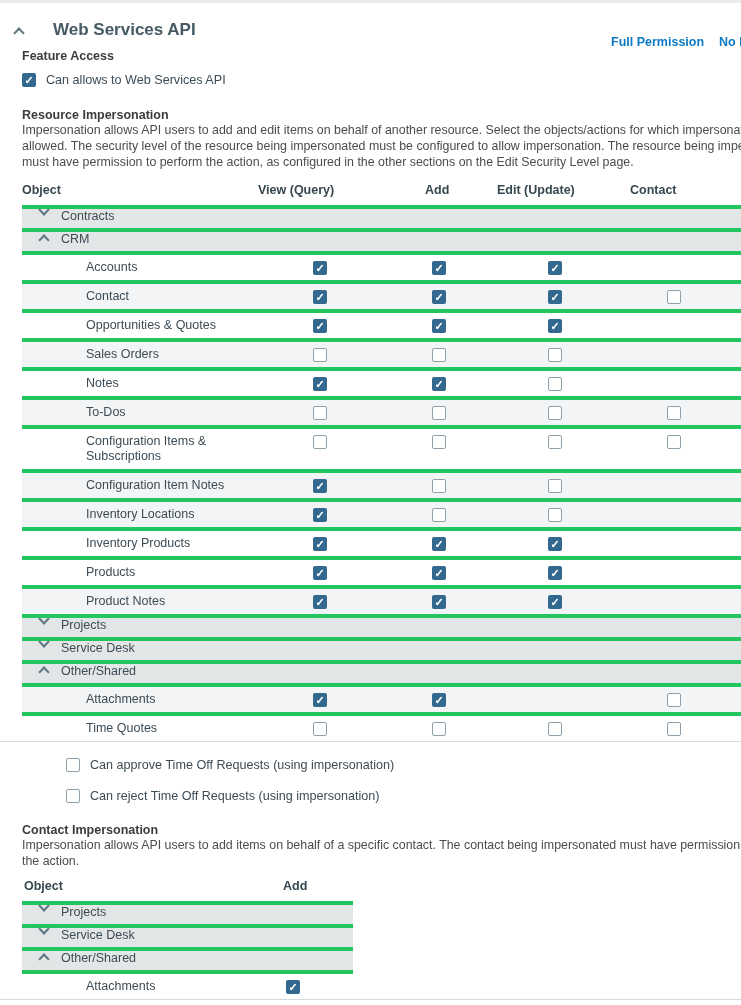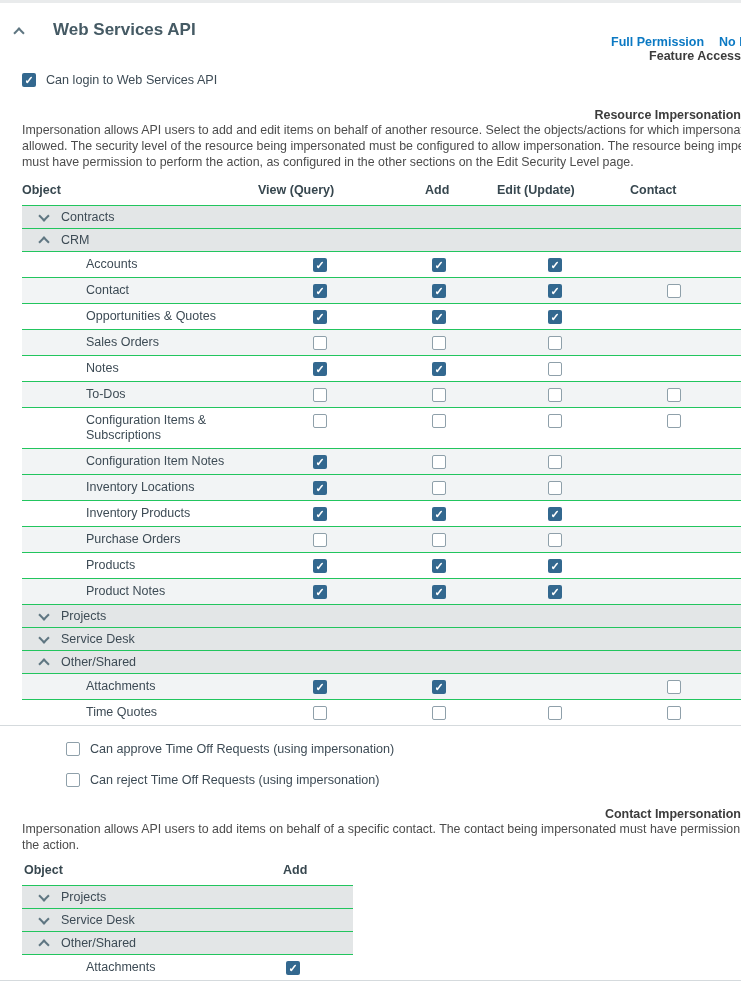--- a/index.html
+++ b/index.html
@@ -8,21 +8,21 @@
   .top-line { height:3px; background:#e9ebec; width:741px; }
 
   
   .sec-header { position:relative; height:46px; }
   .collapse-chev { position:absolute; left:15px; top:22px; }
   .sec-title { position:absolute; left:53px; top:17px; font-size:17px; font-weight:bold; color:#455a64; }
   .hdr-link { position:absolute; top:32px; font-size:12.5px; font-weight:bold; color:#0b79c3; white-space:nowrap; cursor:pointer; }
   .hdr-link.full { left:611px; }
   .hdr-link.none { left:719px; }
 
-  .heading { font-size:12.5px; font-weight:bold; color:#3c3c3c; margin-left:22px;text-align:right; }
+  .heading { font-size:12.5px; font-weight:bold; color:#3c3c3c; margin-left:22px; }
   .desc { font-size:12.4px; color:#4c4c4c; line-height:16px; margin-left:22px; width:795px; }
 
   
   .chev { display:inline-block; width:8px; height:8px; border-left:2px solid #5f7682; border-bottom:2px solid #5f7682; }
   .chev.down { transform:rotate(-45deg); margin-top:-3px; }
   .chev.up   { transform:rotate(135deg); margin-top:4px; }
 
   
   .cb { display:inline-block; width:14px; height:14px; border-radius:2px; position:relative; cursor:pointer; flex:none; }
   .cb.checked { background:#33688f; }
@@ -30,21 +30,21 @@
     color:#fff; font-size:11px; line-height:14px; text-align:center; font-weight:bold; }
   .cb.unchecked { background:#fff; border:1.5px solid #8fa0aa; }
 
   .cb-row { display:flex; align-items:center; margin-left:22px; font-size:12.6px; color:#3d4b55; }
   .cb-row .cb { margin-right:10px; }
 
   
   .thead { position:relative; height:16px; margin:13px 12px 6px 22px; font-size:12.5px; font-weight:bold; color:#37474f; }
   .thead span { position:absolute; top:0; white-space:nowrap; }
   .tbody { margin-left:22px; }
-  .trow { position:relative; display:flex; align-items:center; width:719px; border-top:1px solid #22c55e; }
+  .trow { position:relative; display:flex; align-items:flex-start; width:719px; border-top:4px solid #22c55e; }
   .trow.group { height:23px; background:#e3e6e7; cursor:pointer; }
   .trow.plain { min-height:26px; background:#fff; }
   .trow.alt   { min-height:26px; background:#f2f4f5; }
   .trow .chev { margin-left:18px; }
   .glabel { margin-left:13px; font-size:12.5px; color:#3d4b55; }
   .ilabel { margin-left:64px; font-size:12.5px; color:#3d4b55; max-width:190px; line-height:15px; padding:5px 0; }
   .trow .cb { position:absolute; top:6px; }
   .tbl-bottom { width:741px; border-top:1px solid #d5dadd; }
 
   #table2 .trow { width:331px; }
@@ -64,21 +64,21 @@
   <span class="chev up collapse-chev"></span>
   <span class="sec-title">Web Services API</span>
   <span class="hdr-link full">Full Permission</span>
   <span class="hdr-link none">No Permission</span>
 </div>
 
 <section>
   <div class="heading">Feature Access</div>
   <div class="cb-row" style="margin-top:7px; height:20px;">
     <span class="cb checked"></span>
-    <span>Can login to Web Services API</span>
+    <span>Can allows to Web Services API</span>
   </div>
 </section>
 
 <section class="rim">
   <div class="heading">Resource Impersonation</div>
   <p class="desc">Impersonation allows API users to add and edit items on behalf of another resource. Select the objects/actions for which impersonation is allowed. The security level of the resource being impersonated must be configured to allow impersonation. The resource being impersonated must have permission to perform the action, as configured in the other sections on the Edit Security Level page.</p>
 
   <div class="thead">
     <span style="left:0">Object</span>
     <span style="left:236px">View (Query)</span>
@@ -151,26 +151,20 @@
         <span class="cb checked" style="left: 291px;"></span>
         <span class="cb unchecked" style="left: 410px;"></span>
         <span class="cb unchecked" style="left: 526px;"></span>
       </div>
       <div class="trow plain">
         <span class="ilabel">Inventory Products</span>
         <span class="cb checked" style="left: 291px;"></span>
         <span class="cb checked" style="left: 410px;"></span>
         <span class="cb checked" style="left: 526px;"></span>
       </div>
-      <div class="trow alt">
-        <span class="ilabel">Purchase Orders</span>
-        <span class="cb unchecked" style="left: 291px;"></span>
-        <span class="cb unchecked" style="left: 410px;"></span>
-        <span class="cb unchecked" style="left: 526px;"></span>
-      </div>
       <div class="trow plain">
         <span class="ilabel">Products</span>
         <span class="cb checked" style="left: 291px;"></span>
         <span class="cb checked" style="left: 410px;"></span>
         <span class="cb checked" style="left: 526px;"></span>
       </div>
       <div class="trow alt">
         <span class="ilabel">Product Notes</span>
         <span class="cb checked" style="left: 291px;"></span>
         <span class="cb checked" style="left: 410px;"></span>

